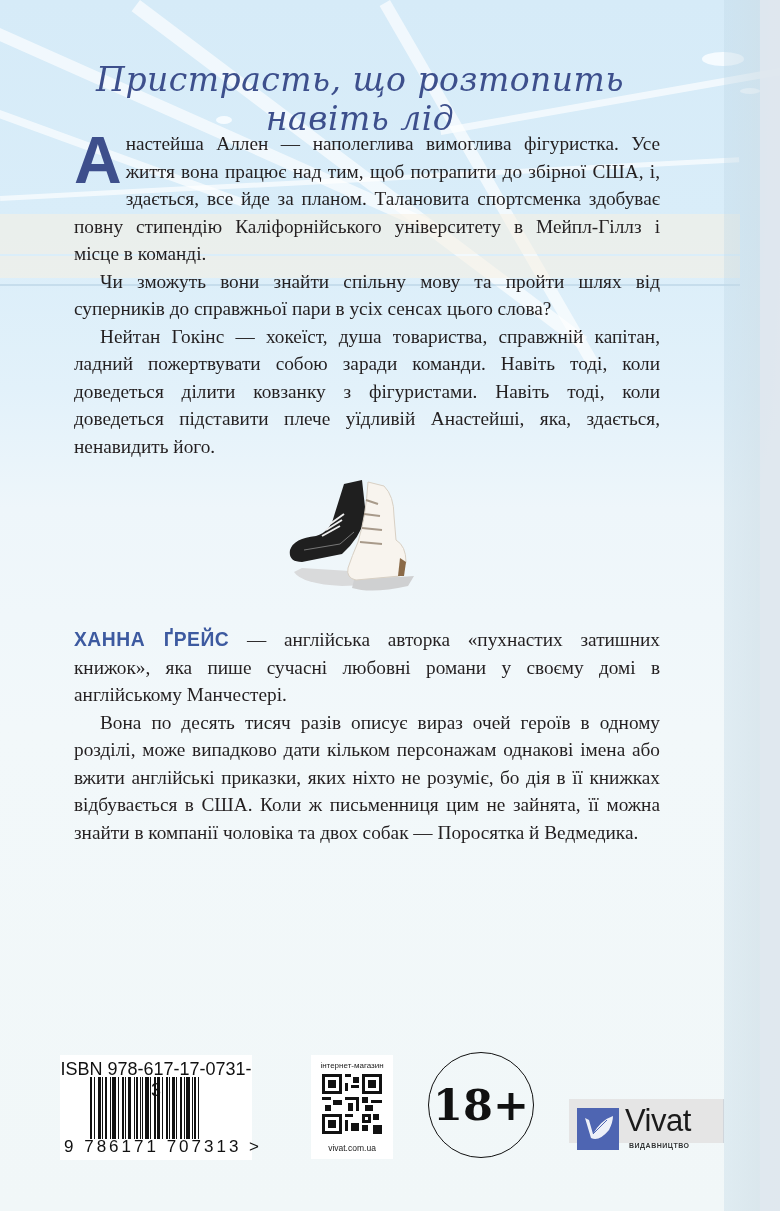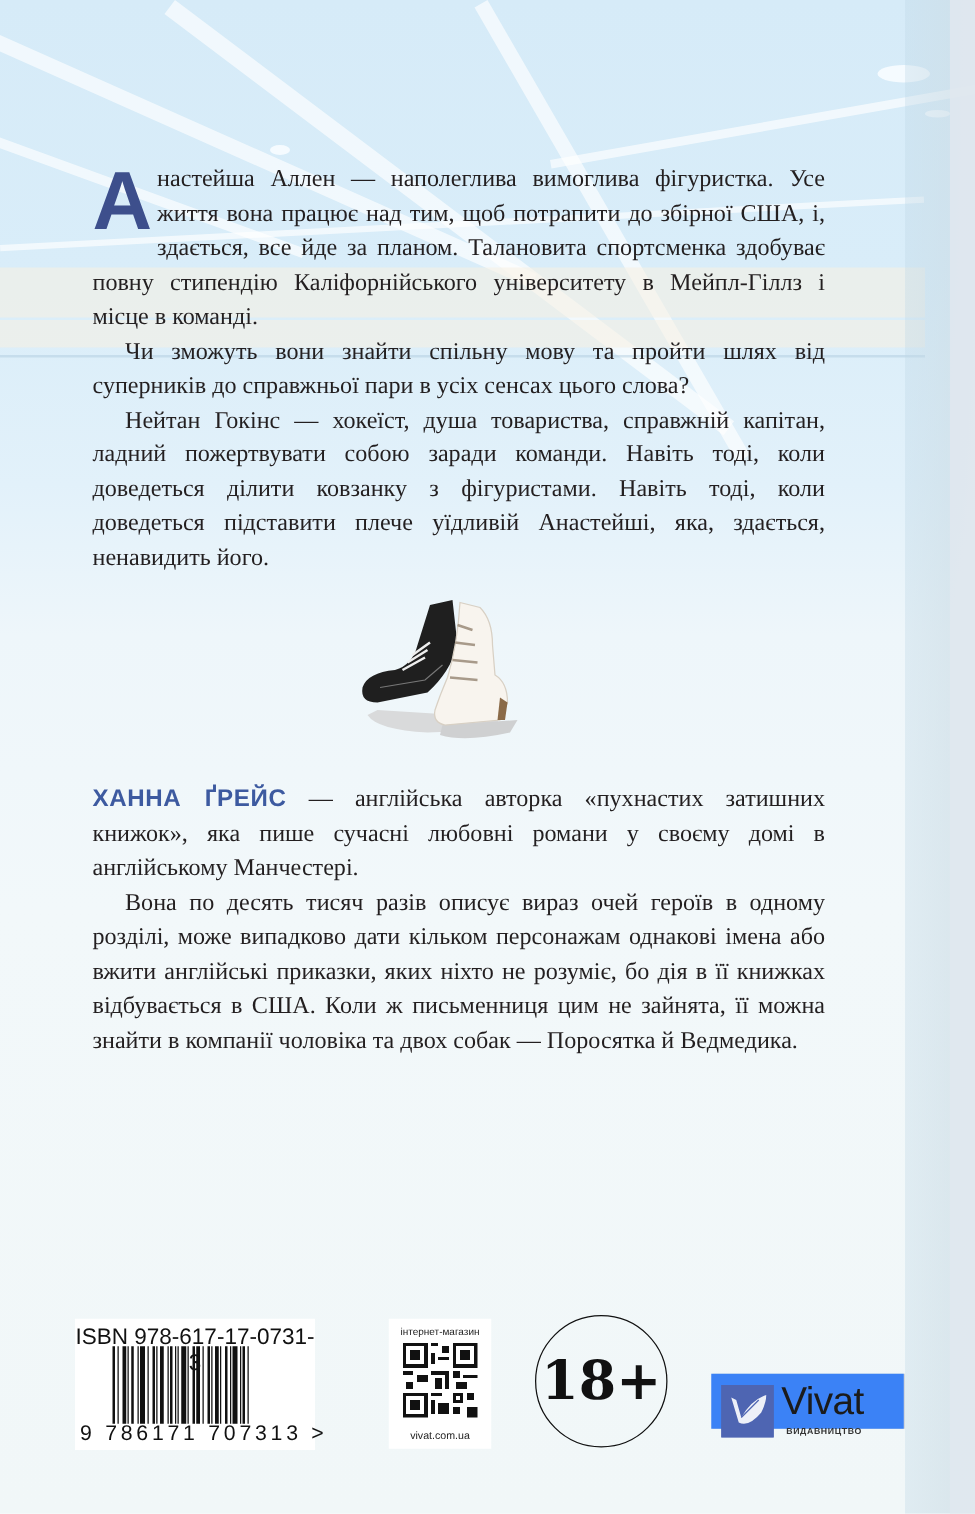--- a/index.html
+++ b/index.html
@@ -73,21 +73,21 @@
   .qr-bottom { position: absolute; top: 88px; width: 82px; text-align: center; font-family: "Liberation Sans", sans-serif; font-size: 8.5px; color: #222; }
 
   .age {
     position: absolute; left: 428px; top: 1052px; width: 104px; height: 104px;
     border: 1.5px solid #111; border-radius: 50%;
     display: flex; align-items: center; justify-content: center;
     font-family: "DejaVu Serif", serif; font-weight: bold; font-size: 43px; color: #111;
   }
 
   .vivat-box {
-    position: absolute; left: 569px; top: 1099px; width: 154px; height: 44px; background: #3b82f6;
+    position: absolute; left: 569px; top: 1099px; width: 154px; height: 44px; background: #e5e5e5;
     box-shadow: 1px 0 0 #d0d6dc;
   }
   .vivat-logo { position: absolute; left: 8px; top: 9px; width: 42px; height: 42px; background: #4e65b2; }
   .vivat-word { position: absolute; left: 56px; top: 4px; font-family: "Liberation Sans", sans-serif; font-size: 31px; color: #1b1b1b; letter-spacing: -0.5px; }
   .vivat-sub { position: absolute; left: 60px; top: 43px; font-family: "Liberation Sans", sans-serif; font-size: 7px; font-weight: bold; color: #333; letter-spacing: 0.5px; }
 </style>
 </head>
 <body>
 
 <div class="cover">
@@ -100,20 +100,21 @@
   <div class="beam" style="left:0;top:196px;width:740px;height:5px;transform:rotate(-3deg);"></div>
   <div class="light" style="left:702px;top:52px;width:42px;height:14px;"></div>
   <div class="light" style="left:216px;top:116px;width:16px;height:8px;"></div>
   <div class="light" style="left:740px;top:88px;width:20px;height:6px;"></div>
   <div class="wall" style="top:214px;height:40px;"></div>
   <div class="wall" style="top:256px;height:22px;"></div>
   <div class="wall-line" style="top:284px;"></div>
   <div class="spine"></div>
   <div class="spine-edge"></div>
 
+  <div class="tagline">Пристрасть, що розтопить навіть лід</div>
 
   <div class="text-block" style="top:130px;">
     <p><span class="dropcap">А</span><span>настейша Аллен — наполеглива вимоглива фігуристка. Усе життя вона працює над тим, щоб потрапити до збірної США, і, здається, все йде за планом. Талановита спортсменка здобуває повну стипендію Каліфорнійського університету в Мейпл-Гіллз і місце в команді.</span></p>
     <p class="indent">Чи зможуть вони знайти спільну мову та пройти шлях від суперників до справжньої пари в усіх сенсах цього слова?</p>
     <p class="indent">Нейтан Гокінс — хокеїст, душа товариства, справжній капітан, ладний пожертвувати собою заради команди. Навіть тоді, коли доведеться ділити ковзанку з фігуристами. Навіть тоді, коли доведеться підставити плече уїдливій Анастейші, яка, здається, ненавидить його.</p>
   </div>
 
   <svg class="skates" viewBox="0 0 140 124">
     <path d="M12 96 Q20 108 60 110 L110 108 Q118 106 116 98 L20 92 Z" fill="#d9dadb"></path>
     <path d="M62 8 L80 4 L84 40 Q78 62 60 78 L20 86 Q6 86 8 74 Q12 62 34 60 Q48 56 52 40 Z" fill="#1f1f1f"></path>

